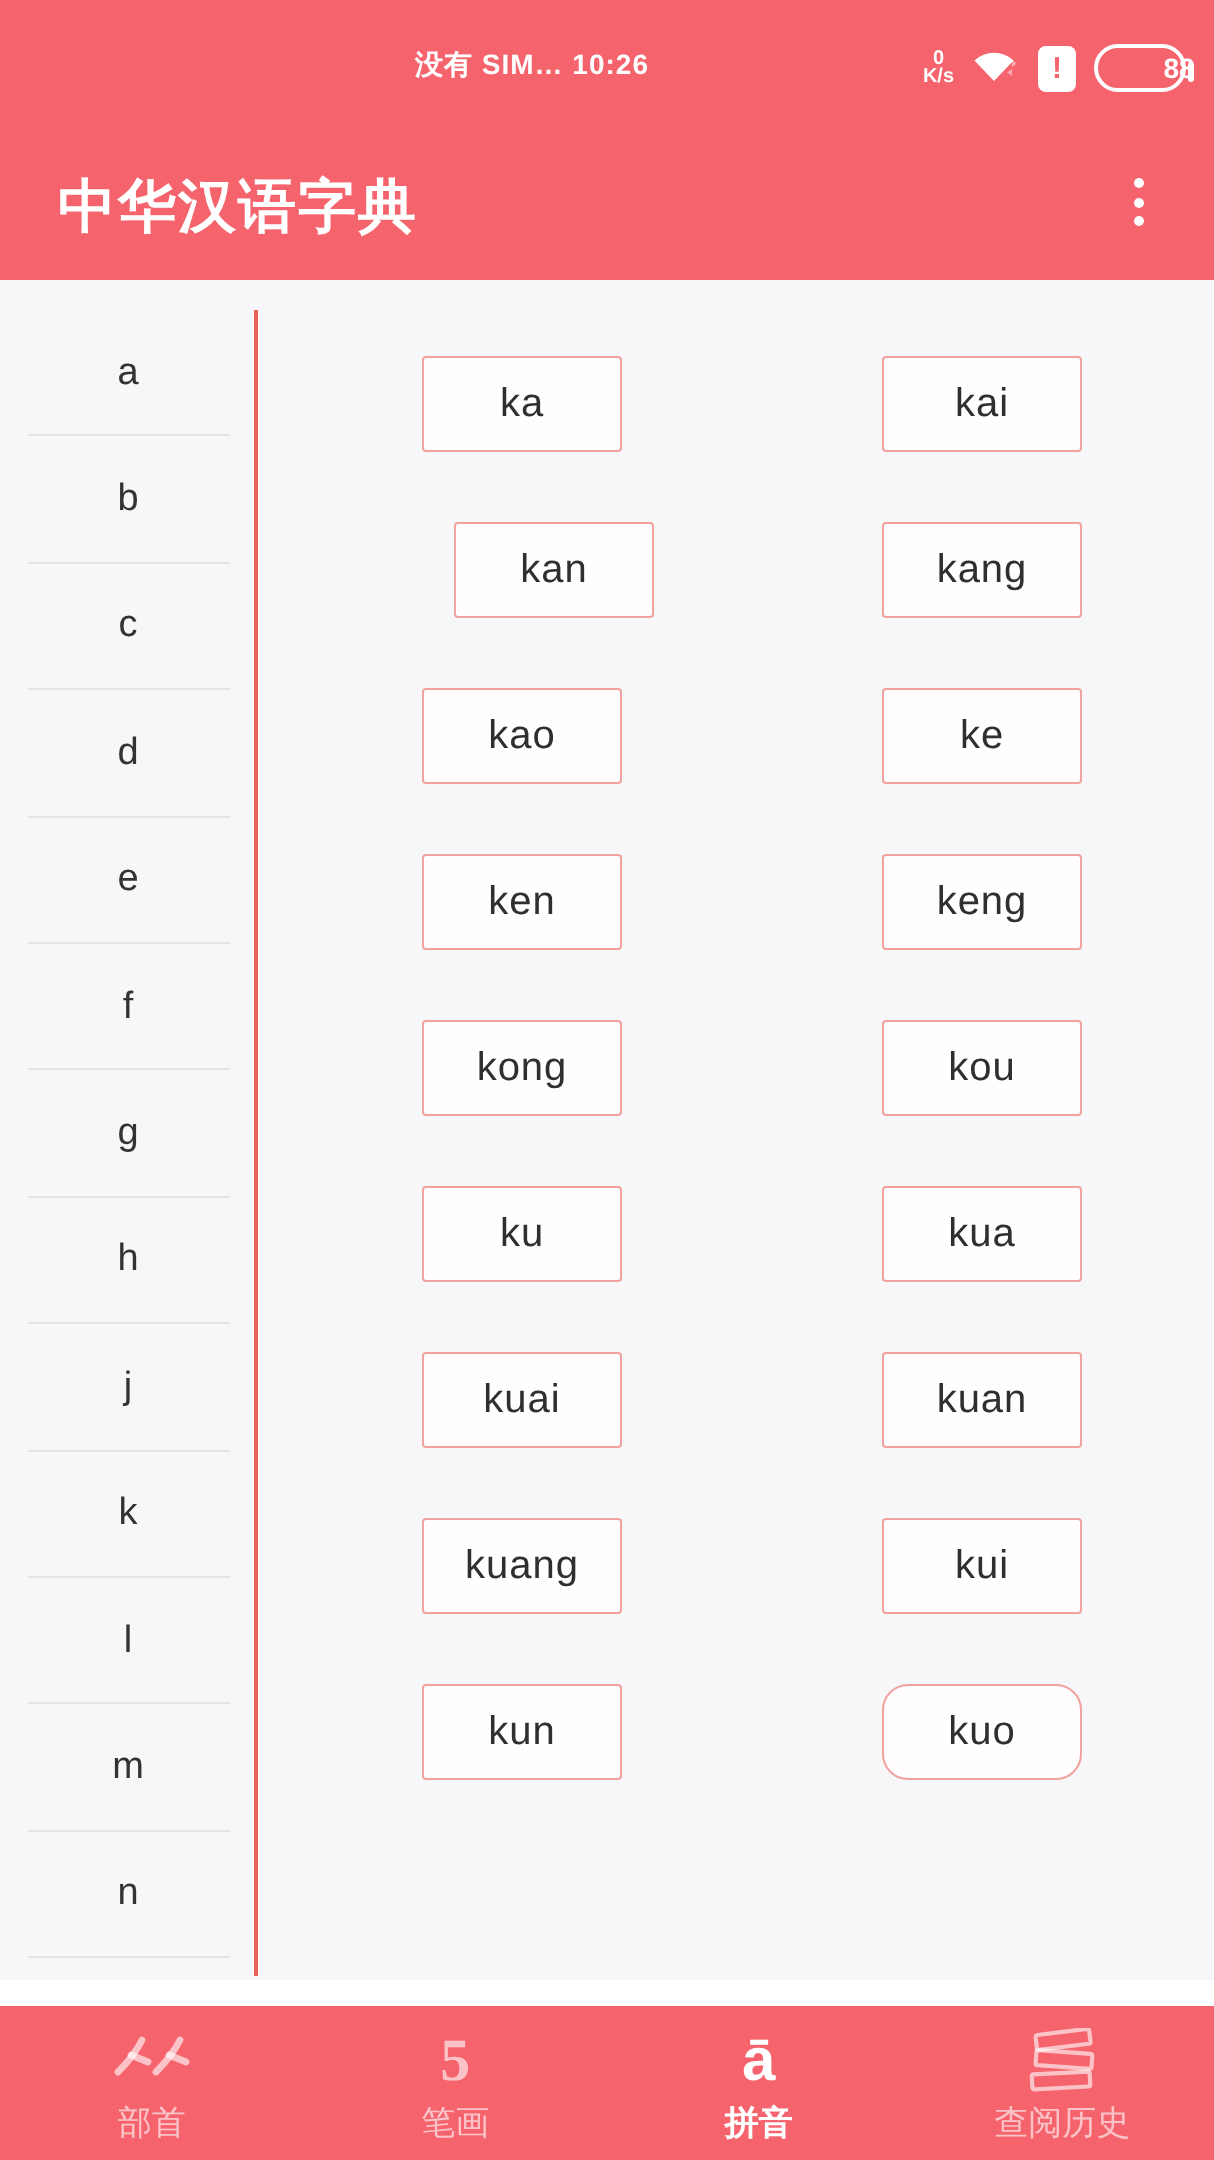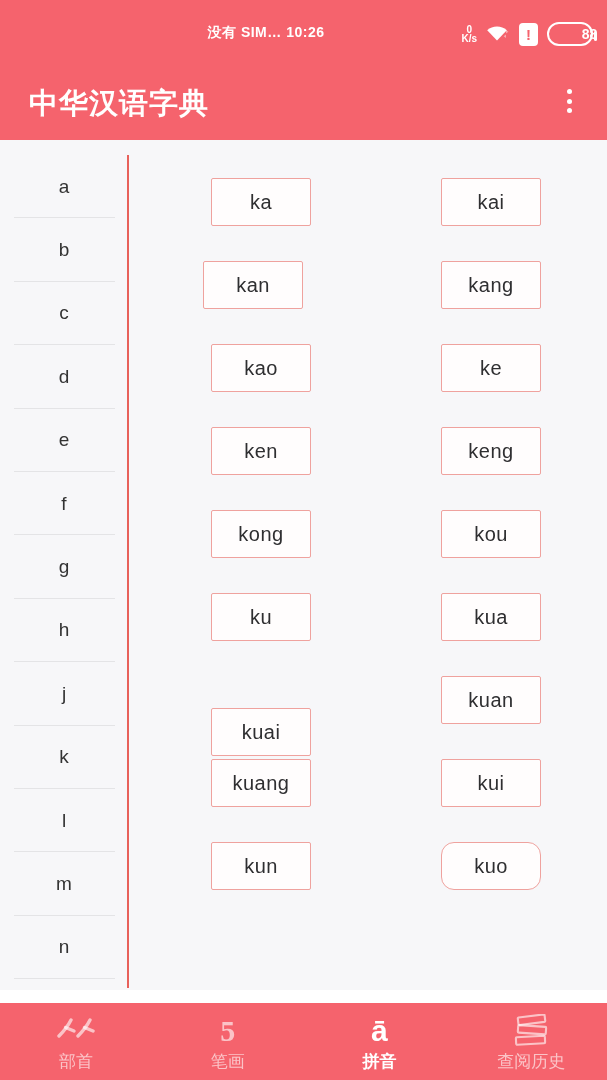--- a/index.html
+++ b/index.html
@@ -93,31 +93,31 @@
         <div class="letter-row">j</div>
         <div class="letter-row">k</div>
         <div class="letter-row">l</div>
         <div class="letter-row">m</div>
         <div class="letter-row">n</div>
       </div>
     <div class="v-divider"></div>
     <div id="syl-grid">
         <div class="syl-btn" style="left: 211px; top: 38px;">ka</div>
         <div class="syl-btn" style="left: 441px; top: 38px;">kai</div>
-        <div class="syl-btn" style="left: 203px; top: 121px;">kan</div>
+        <div class="syl-btn" style="left: 227px; top: 121px;">kan</div>
         <div class="syl-btn" style="left: 441px; top: 121px;">kang</div>
         <div class="syl-btn" style="left: 211px; top: 204px;">kao</div>
         <div class="syl-btn" style="left: 441px; top: 204px;">ke</div>
         <div class="syl-btn" style="left: 211px; top: 287px;">ken</div>
         <div class="syl-btn" style="left: 441px; top: 287px;">keng</div>
         <div class="syl-btn" style="left: 211px; top: 370px;">kong</div>
         <div class="syl-btn" style="left: 441px; top: 370px;">kou</div>
         <div class="syl-btn" style="left: 211px; top: 453px;">ku</div>
         <div class="syl-btn" style="left: 441px; top: 453px;">kua</div>
-        <div class="syl-btn" style="left: 211px; top: 536px; margin-top: 32px;">kuai</div>
+        <div class="syl-btn" style="left: 211px; top: 536px;">kuai</div>
         <div class="syl-btn" style="left: 441px; top: 536px;">kuan</div>
         <div class="syl-btn" style="left: 211px; top: 619px;">kuang</div>
         <div class="syl-btn" style="left: 441px; top: 619px;">kui</div>
         <div class="syl-btn" style="left: 211px; top: 702px;">kun</div>
         <div class="syl-btn" style="left: 441px; top: 702px; border-radius: 13px;">kuo</div>
       </div>
   </div>
 
   <div class="tab-bar">
       <div class="tab">

